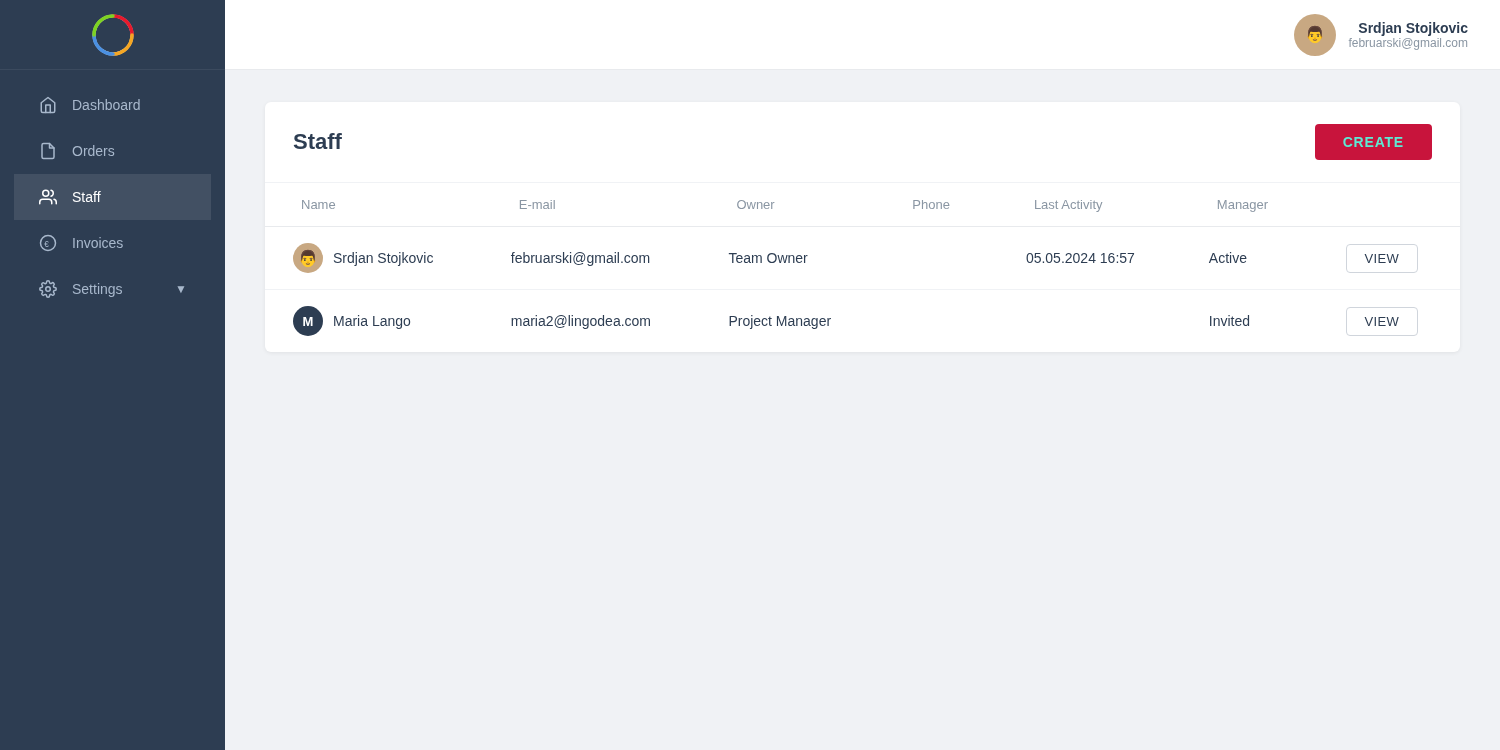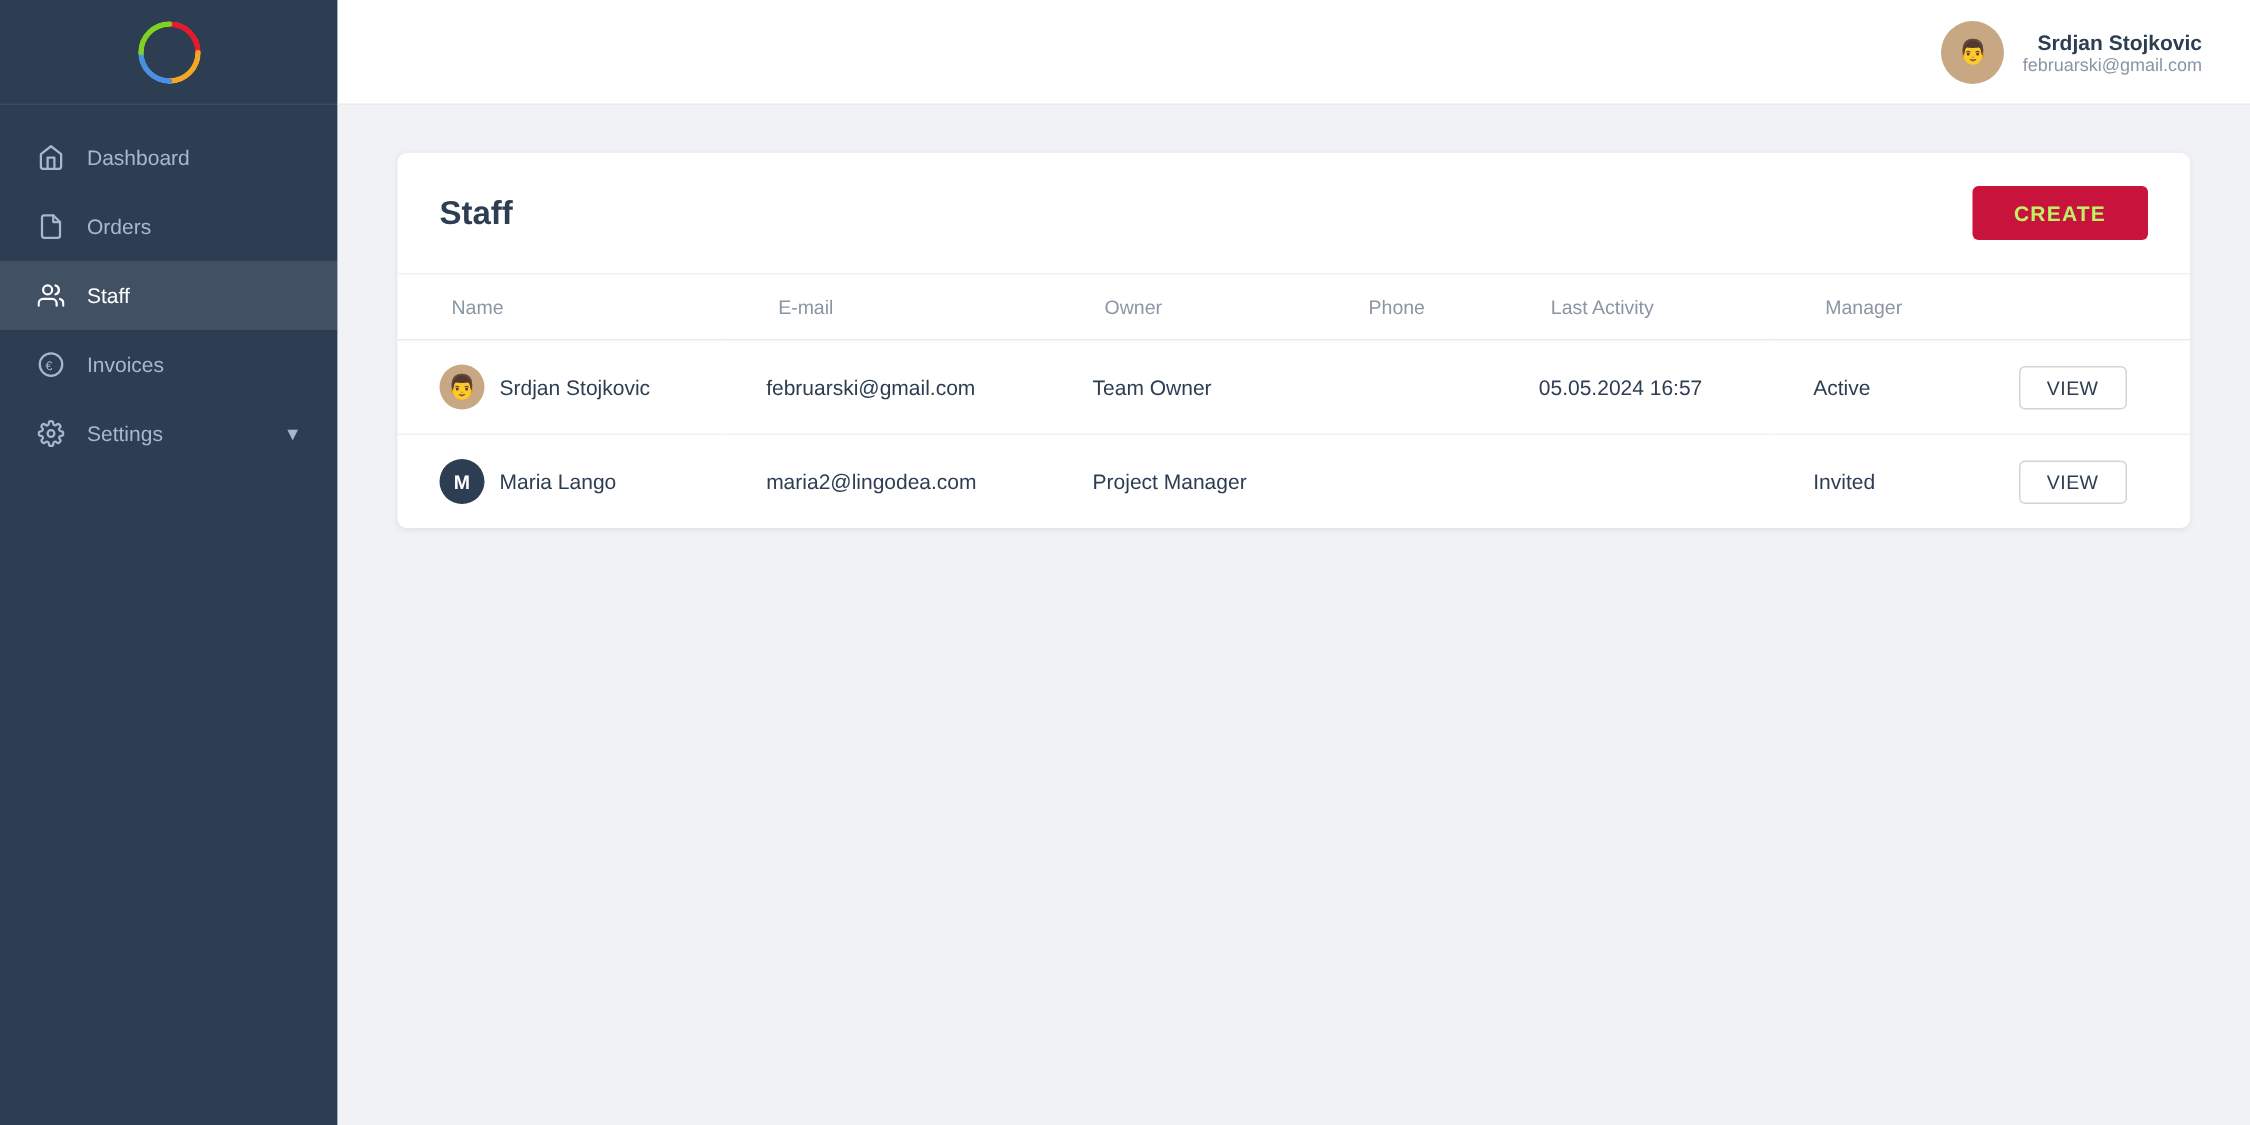--- a/index.html
+++ b/index.html
@@ -22,21 +22,21 @@
       height: 70px;
       border-bottom: 1px solid rgba(255,255,255,0.07);
     }
     .logo-icon {
       width: 42px;
       height: 42px;
     }
     .sidebar-nav {
       display: flex;
       flex-direction: column;
-      padding: 12px 0;
+      padding: 12px 14px;
     }
     .nav-item {
       display: flex;
       align-items: center;
       gap: 14px;
       padding: 13px 24px;
       color: #a8b8cc;
       cursor: pointer;
       font-size: 14px;
       font-weight: 500;
@@ -122,21 +122,21 @@
       padding: 22px 28px;
       border-bottom: 1px solid #f0f2f5;
     }
     .staff-title {
       font-size: 22px;
       font-weight: 600;
       color: #2d3d52;
     }
     .create-btn {
       background: #c8143c;
-      color: #bef264;
+      color: #5eead4;
       border: none;
       border-radius: 4px;
       padding: 10px 28px;
       font-size: 14px;
       font-weight: 700;
       letter-spacing: 0.8px;
       cursor: pointer;
       text-transform: uppercase;
     }
 

